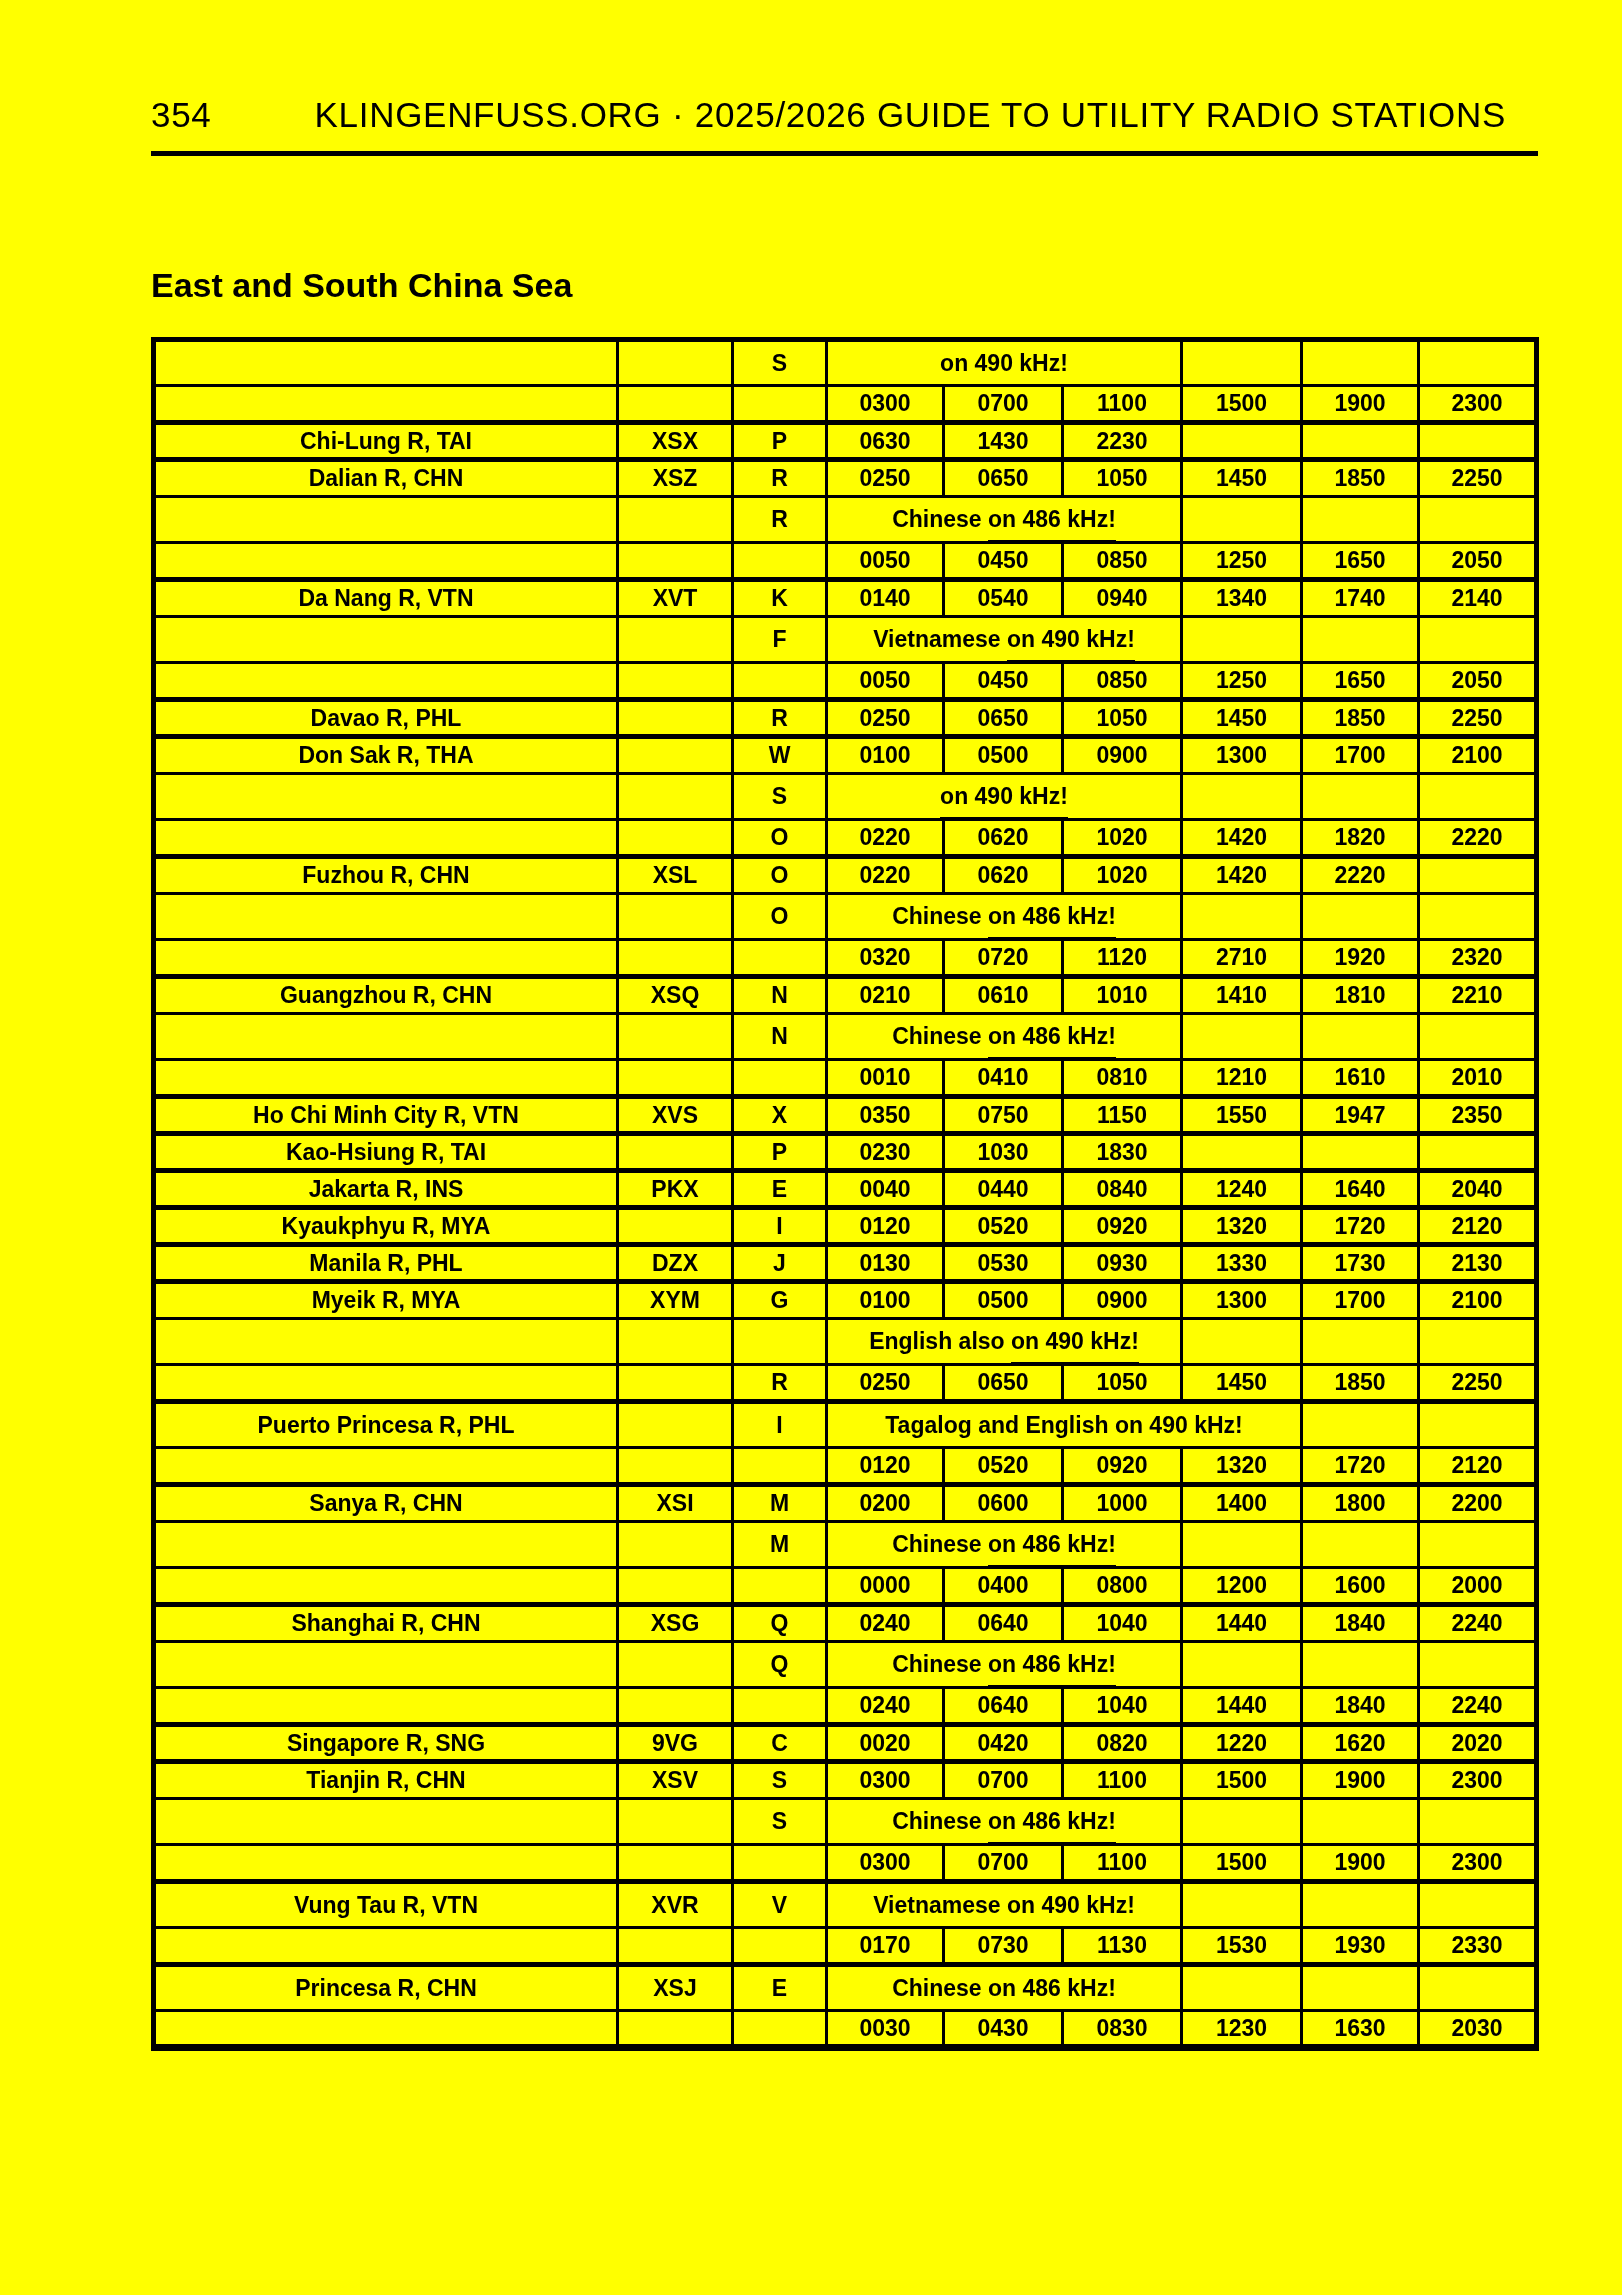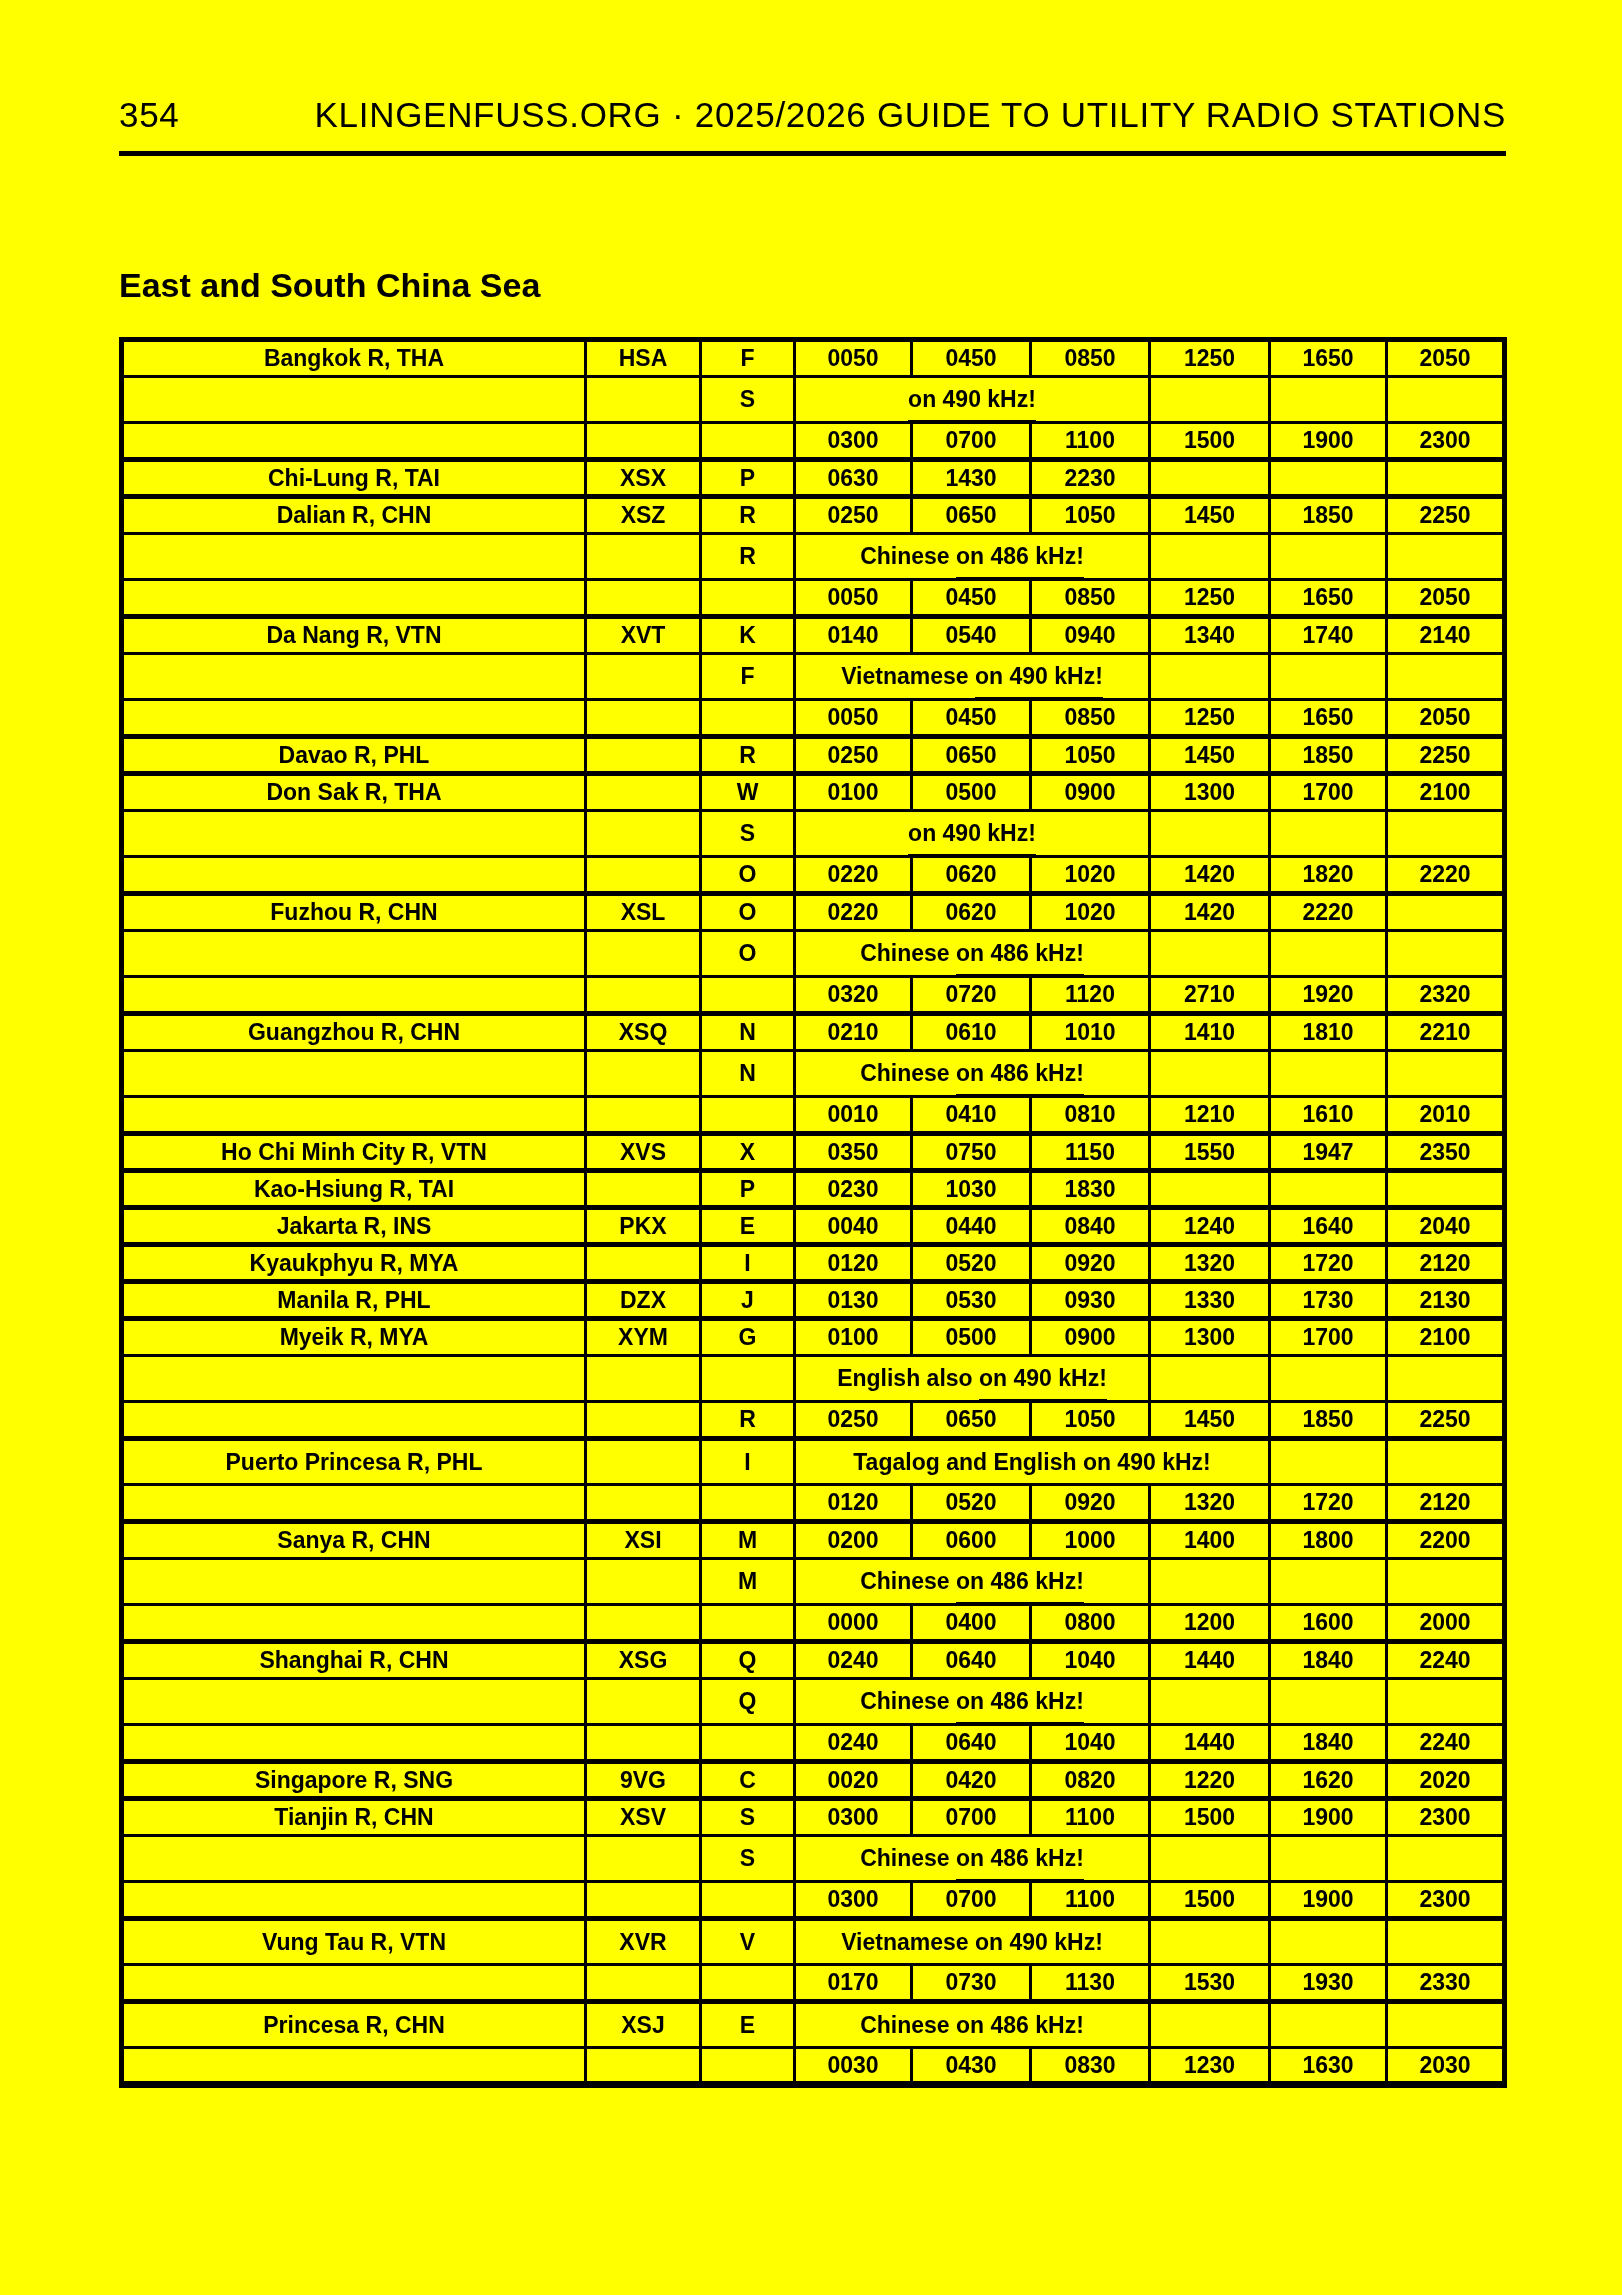--- a/index.html
+++ b/index.html
@@ -4,21 +4,21 @@
 <style>
   html, body { margin: 0; padding: 0; }
   body {
     width: 1623px; height: 2295px;
     background: #ffff00;
     color: #000;
     font-family: "Liberation Sans", sans-serif;
     position: relative;
     overflow: hidden;
   }
-  .page { position: absolute; inset: 0; }
+  .page { position: absolute; inset: 0; margin-left: 32px; }
 
   .page-number {
     position: absolute; left: 119px; top: 97px;
     font-size: 35px; font-weight: 400; line-height: 1;
     letter-spacing: 0.7px;
   }
   .running-title {
     position: absolute; right: 117px; top: 97px;
     font-size: 35px; font-weight: 400; line-height: 1;
     letter-spacing: 0.7px; white-space: nowrap;
@@ -75,31 +75,20 @@
       <col style="width:115px">
       <col style="width:94px">
       <col style="width:117px">
       <col style="width:119px">
       <col style="width:119px">
       <col style="width:120px">
       <col style="width:117px">
       <col style="width:118px">
     </colgroup>
     <tbody>
-        <tr class="data-row block-start">
-          <td class="c-station">Bangkok R, THA</td>
-          <td class="c-call">HSA</td>
-          <td class="c-letter">F</td>
-          <td class="c-time">0050</td>
-          <td class="c-time">0450</td>
-          <td class="c-time">0850</td>
-          <td class="c-time">1250</td>
-          <td class="c-time">1650</td>
-          <td class="c-time">2050</td>
-        </tr>
         <tr class="note-row">
           <td class="c-station"></td>
           <td class="c-call"></td>
           <td class="c-letter">S</td>
           <td class="c-note" colspan="3"><span></span><span class="note-u">on 490 kHz!</span></td>
           <td class="c-time"></td>
           <td class="c-time"></td>
           <td class="c-time"></td>
         </tr>
         <tr class="data-row">

